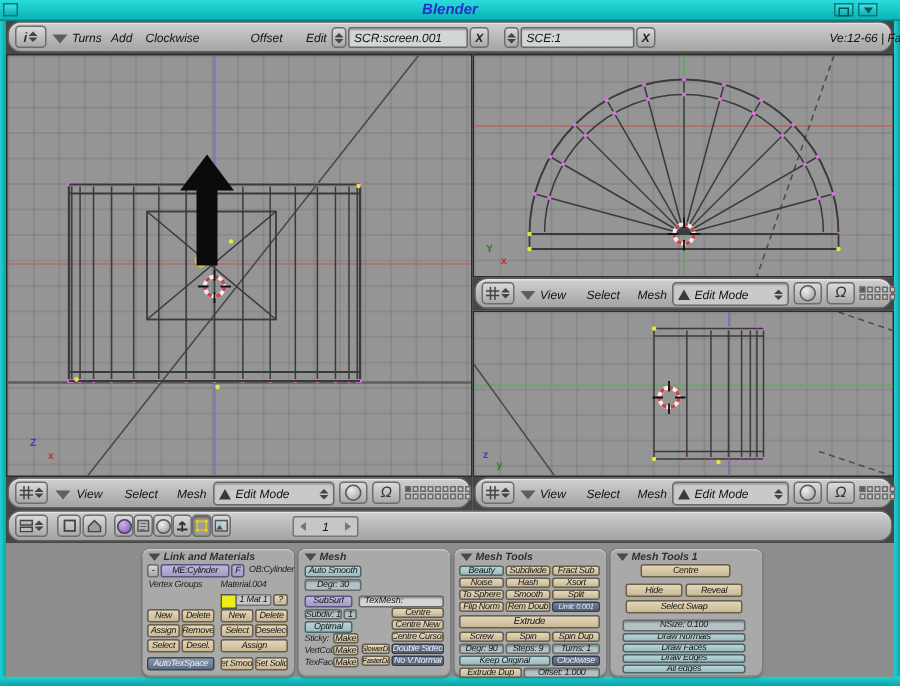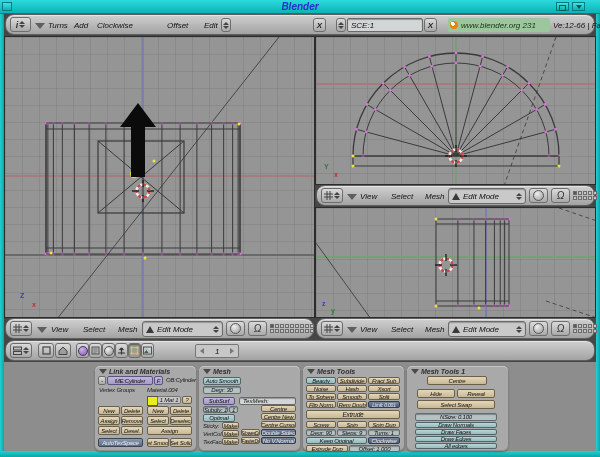--- a/index.html
+++ b/index.html
@@ -80,33 +80,30 @@
       <span class="menu" style="left:91px;top:6px;">Clockwise</span>
       <span class="menu" style="left:131px;top:6px;margin-top:32px;">Game</span>
       <span class="menu" style="left:161px;top:6px;">Offset</span>
       <span class="menu" style="left:198px;top:6px;">Edit</span>
       <div class="hbtn" style="left:215px;top:3px;width:10px;height:14px;">
           <span class="st">
             <i class="u"></i>
             <i class="d"></i>
           </span>
         </div>
+      <div class="fld" style="left:226px;top:3px;width:80px;height:14px;">SCR:screen.001</div>
       <div class="hbtn" style="left:307px;top:3px;width:13px;height:14px;font-size:8px;font-weight:bold;color:#222;">X</div>
       <div class="hbtn" style="left:330px;top:3px;width:10px;height:14px;">
           <span class="st">
             <i class="u"></i>
             <i class="d"></i>
           </span>
         </div>
       <div class="fld" style="left:341px;top:3px;width:76px;height:14px;">SCE:1</div>
       <div class="hbtn" style="left:418px;top:3px;width:13px;height:14px;font-size:8px;font-weight:bold;color:#222;">X</div>
-      <div class="abs" style="left:442px;top:3px;width:102px;height:14px;background:#9cc79c;border-radius:2px;display:flex;align-items:center;gap:3px;padding-left:2px;">
-        <span style="display:block;width:8px;height:8px;border-radius:50%;background:radial-gradient(circle at 35% 35%,#fff 0 2px,#f07f13 2px);"></span>
-        <span style="font-size:8px;color:#17301a;">www.blender.org 231</span>
-      </div>
       <span class="menu" style="left:547px;top:6px;">Ve:12-66 | Fa</span>
     </div>
   </div>
 
   <div class="vp" style="left:4px;top:36px;width:311px;height:282px;">
     <svg id="svg-front" width="311" height="282" class="icsvg">
         <line x1="138" y1="0" x2="138" y2="282" stroke="#7277b5" stroke-width="1.3"></line>
         <line x1="0" y1="139" x2="311" y2="139" stroke="#ad7373" stroke-width="1.3"></line>
         <line x1="0" y1="218" x2="311" y2="218" stroke="#5d5d5d" stroke-width="1.6"></line>
         <line x1="274" y1="0" x2="52" y2="282" stroke="#474747" stroke-width="1"></line>

